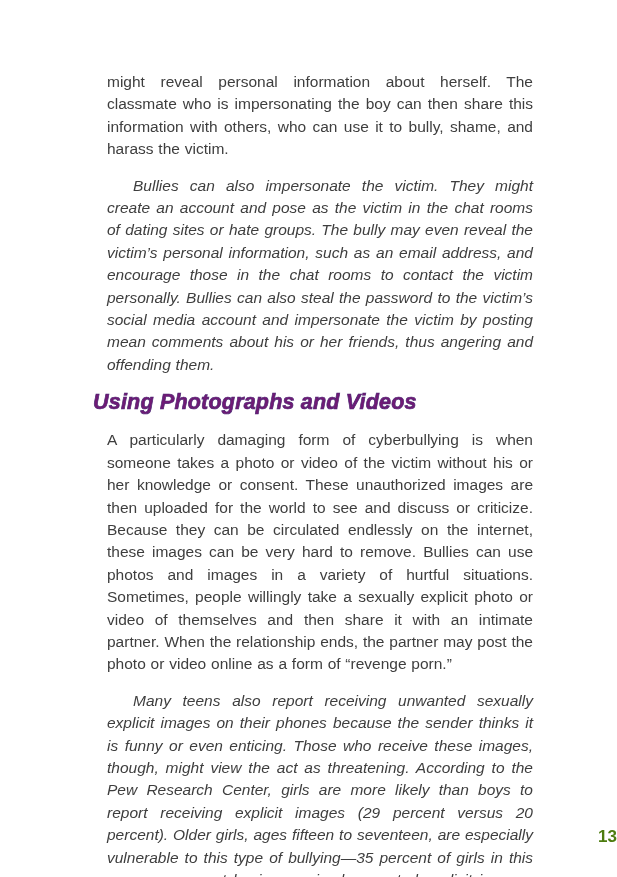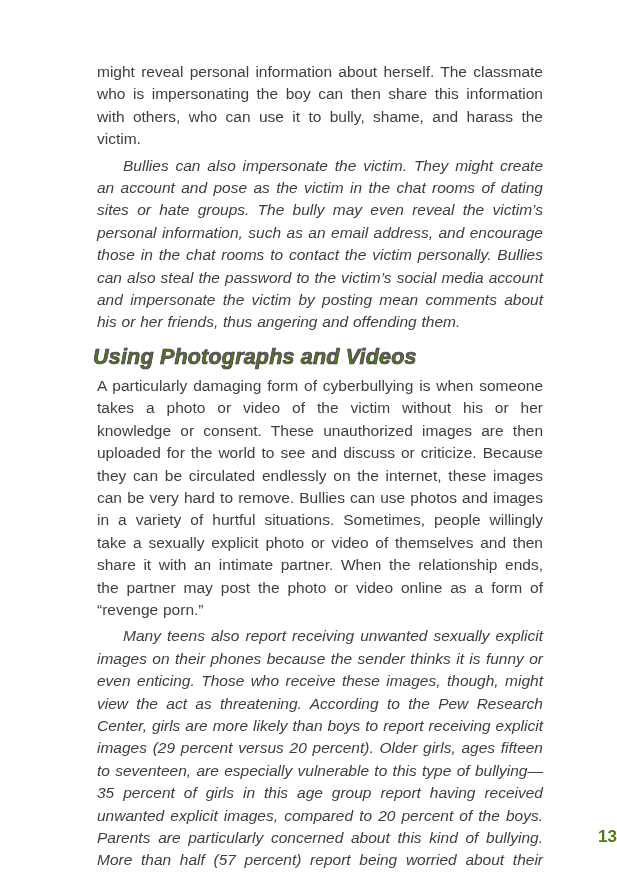--- a/index.html
+++ b/index.html
@@ -19,35 +19,35 @@
     left: 93px;
     top: 57px;
     width: 454px;
   }
   .body-para {
     font-family: "Liberation Sans", sans-serif;
     font-size: 15.5px;
     line-height: 22.4px;
     color: #3e3e3e;
     text-align: justify;
-    margin: 4px;
+    margin: 14px;
     word-spacing: 0.5px;
   }
   .body-para.indented {
     text-indent: 26px;
     font-style: italic;
   }
   .section-heading {
     font-family: "Liberation Sans", sans-serif;
     font-style: italic;
     font-weight: bold;
     font-size: 21.5px;
     line-height: 25px;
     margin: 11px 0 5px 0;
-    color: #4d7c0f;
+    color: #701a75;
     -webkit-text-stroke: 0.7px #4b2472;
     letter-spacing: 0.2px;
   }
   .page-number {
     position: absolute;
     top: 827px;
     left: 0;
     width: 100%;
     text-align: right;
     font-family: "Liberation Sans", sans-serif;

